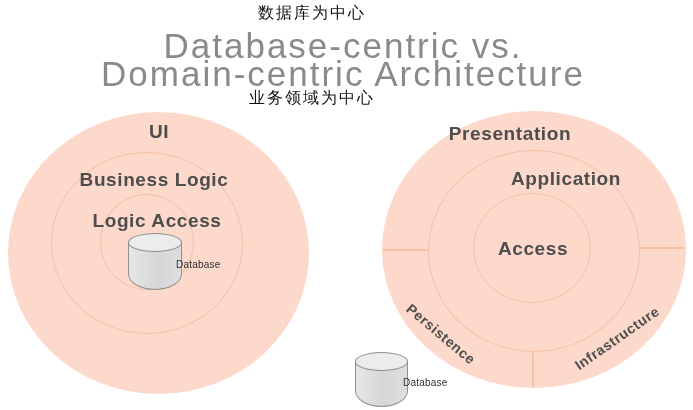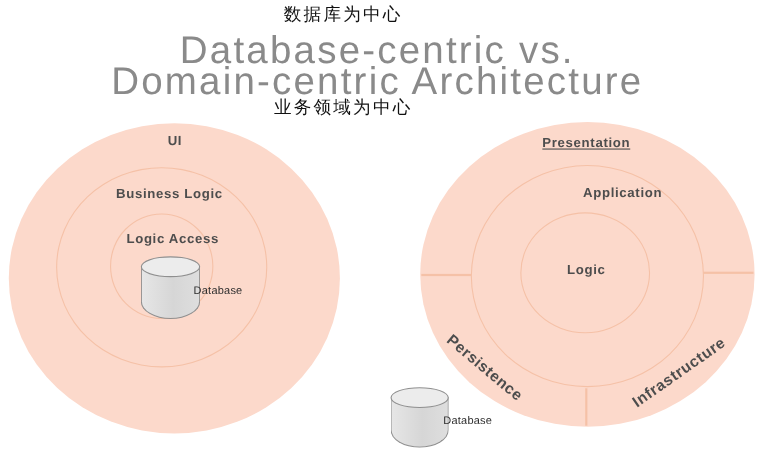--- a/index.html
+++ b/index.html
@@ -37,21 +37,21 @@
   }
   .ellipse{
     position:absolute;
     border-radius:50%;
     background:var(--circle-fill);
   }
   .ellipse.ringed{border:1px solid var(--ring-stroke);}
   .ring-label{
     position:absolute;
     transform:translateX(-50%);
-    font-size:12px;
+    font-size:19px;
     font-weight:700;
     letter-spacing:0.6px;
     color:var(--label-text);
     white-space:nowrap;
   }
   .sector-label{
     position:absolute;
     font-size:14px;
     font-weight:700;
     letter-spacing:0.6px;
@@ -124,23 +124,23 @@
 <div>
   <div class="ellipse" style="left:382px;top:111px;width:304px;height:277px;"></div>
 
   <div class="divider-h" style="left:383px;top:249px;width:47px;"></div>
   <div class="divider-h" style="left:639px;top:247px;width:46px;"></div>
   <div class="divider-v" style="left:532px;top:353px;height:34px;"></div>
 
   <div class="ellipse ringed" style="left:428px;top:150px;width:212px;height:202px;"></div>
   <div class="ellipse ringed" style="left:473px;top:193px;width:118px;height:110px;"></div>
 
-  <div class="ring-label" style="left:533px;top:123px;text-decoration:underline;">Presentation</div>
+  <div class="ring-label" style="left:510px;top:123px;">Presentation</div>
   <div class="ring-label" style="left:526px;top:168px;margin-left:40px;">Application</div>
-  <div class="ring-label" style="left:533px;top:238px;">Logic</div>
+  <div class="ring-label" style="left:533px;top:238px;">Access</div>
 
   <div class="sector-label" style="left:441px;top:334px;transform:translate(-50%,-50%) rotate(40deg);">Persistence</div>
   <div class="sector-label" style="left:617px;top:338px;transform:translate(-50%,-50%) rotate(-35deg);">Infrastructure</div>
 
   <div class="cylinder" style="left:355px;top:352px;width:53px;height:55px;">
     <div class="cyl-body"></div>
     <div class="cyl-top"></div>
     <div class="cyl-label">Database</div>
   </div>
 </div>

